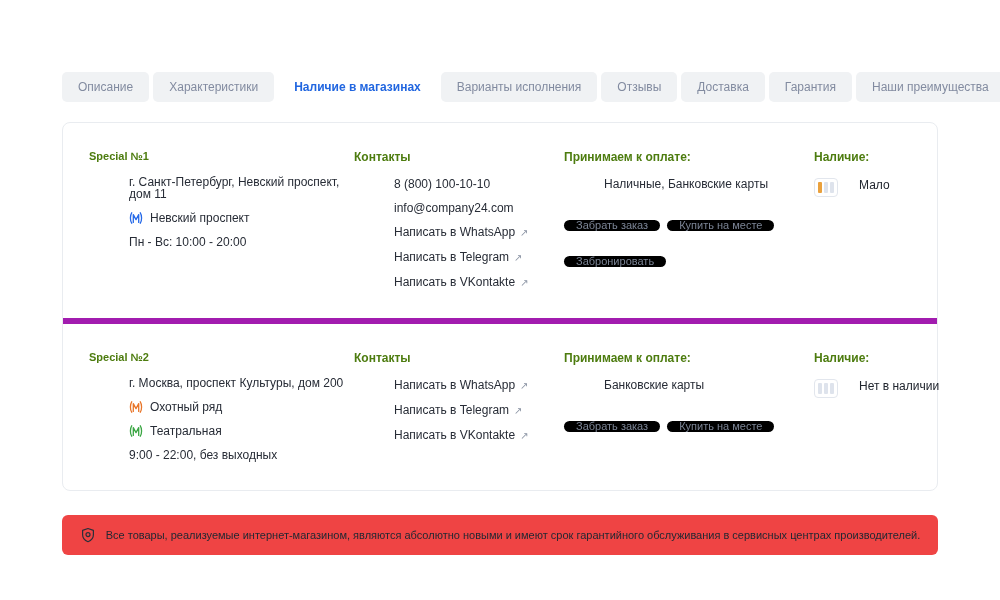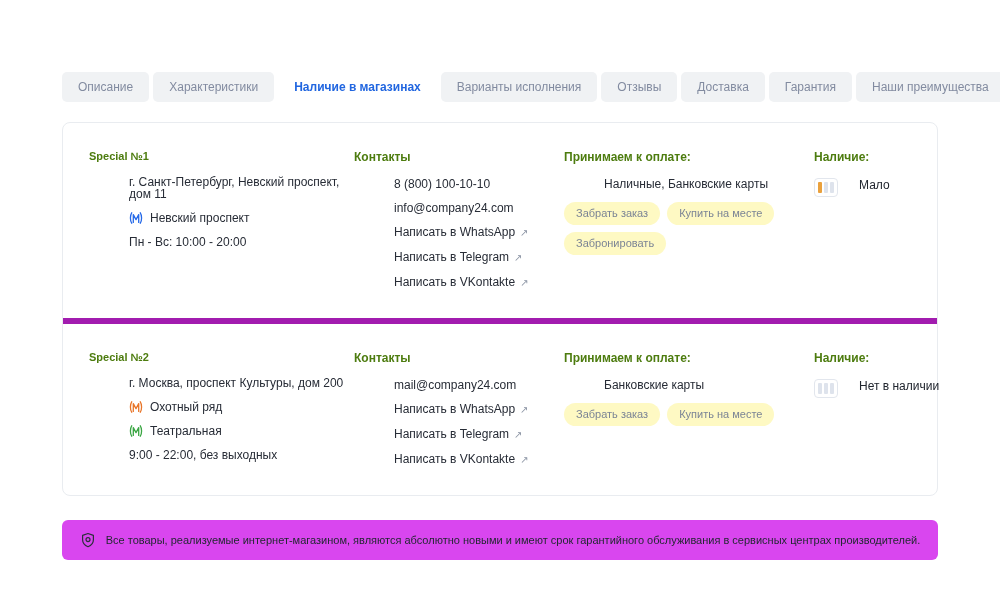--- a/index.html
+++ b/index.html
@@ -27,34 +27,34 @@
 
   .metro-line { display: flex; align-items: flex-start; gap: 7px; }
   .metro-icon { flex: 0 0 auto; display: inline-flex; }
 
   .msg-link { cursor: pointer; }
   .arrow { font-size: 10px; color: #8a93a3; margin-left: 5px; font-family: "DejaVu Sans", sans-serif; }
 
   .chips { display: flex; flex-wrap: wrap; gap: 7px; margin-top: 2px; max-width: 230px; }
   .chip {
     font-size: 11px; line-height: 11px; color: #7b8495;
-    background: #fef9c3; border-radius: 14px; padding: 6px 12px; white-space: nowrap;
+    background: #000000; border-radius: 14px; padding: 0 12px; white-space: nowrap; margin-top: 18px;
   }
 
   .stock-line { display: flex; gap: 21px; }
   .stock-box {
     width: 24px; height: 19px; background: #fff; border: 1px solid #e2e6ed;
     border-radius: 4px; display: flex; align-items: center; justify-content: center; gap: 2px;
   }
   .stock-bar { width: 4px; height: 11px; border-radius: 1px; background: #dee3ec; }
   .stock-label { font-size: 12px; color: #20252e; white-space: nowrap; }
 
   
   .banner {
-    margin-top: 24px; background: #d946ef; border-radius: 6px;
+    margin-top: 24px; background: #ef4444; border-radius: 6px;
     padding: 12px 16px; display: flex; align-items: center; justify-content: center; gap: 10px;
   }
   .banner-text { font-size: 11px; color: #232832; line-height: 13px; }
   .shield-icon { flex: 0 0 auto; display: inline-flex; }
 </style>
 </head>
 <body>
 
 <div class="wrap">
 
@@ -142,21 +142,20 @@
               <path d="M4.3 10.4 V2.6 L7 7.6 L9.7 2.6 V10.4"></path>
             </svg>
           </span>
           <span>Театральная</span>
         </div>
         <div class="line">9:00 - 22:00, без выходных</div>
       </div>
 
       <div>
         <div class="col-header">Контакты</div>
-        <div class="line">mail@company24.com</div>
         <div class="line msg-link"><span>Написать в WhatsApp</span><span class="arrow">↗</span></div>
         <div class="line msg-link"><span>Написать в Telegram</span><span class="arrow">↗</span></div>
         <div class="line msg-link"><span>Написать в VKontakte</span><span class="arrow">↗</span></div>
       </div>
 
       <div>
         <div class="col-header">Принимаем к оплате:</div>
         <div class="line">Банковские карты</div>
         <div class="chips">
           <span class="chip">Забрать заказ</span>

